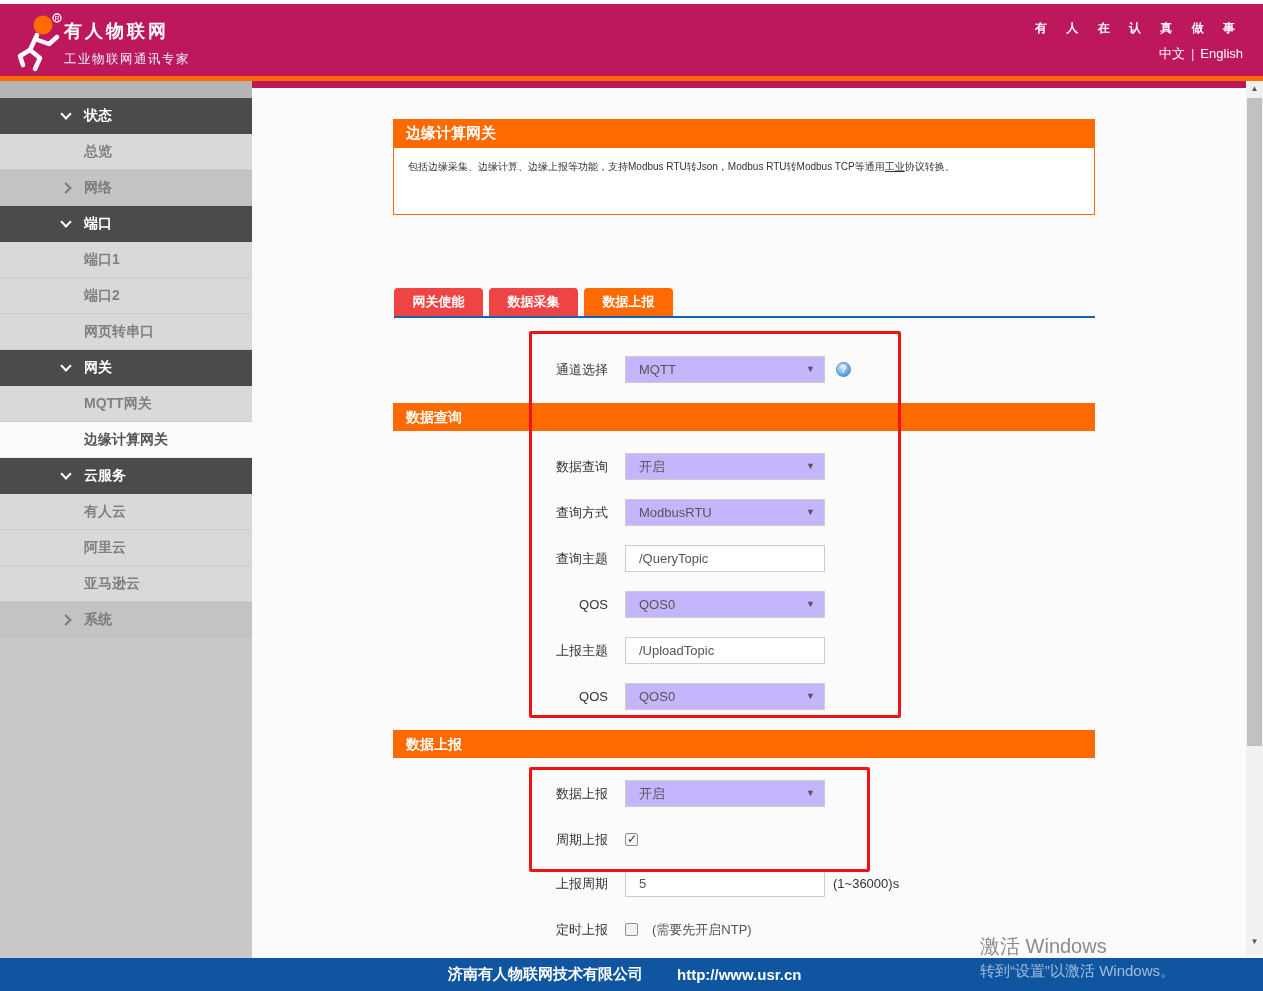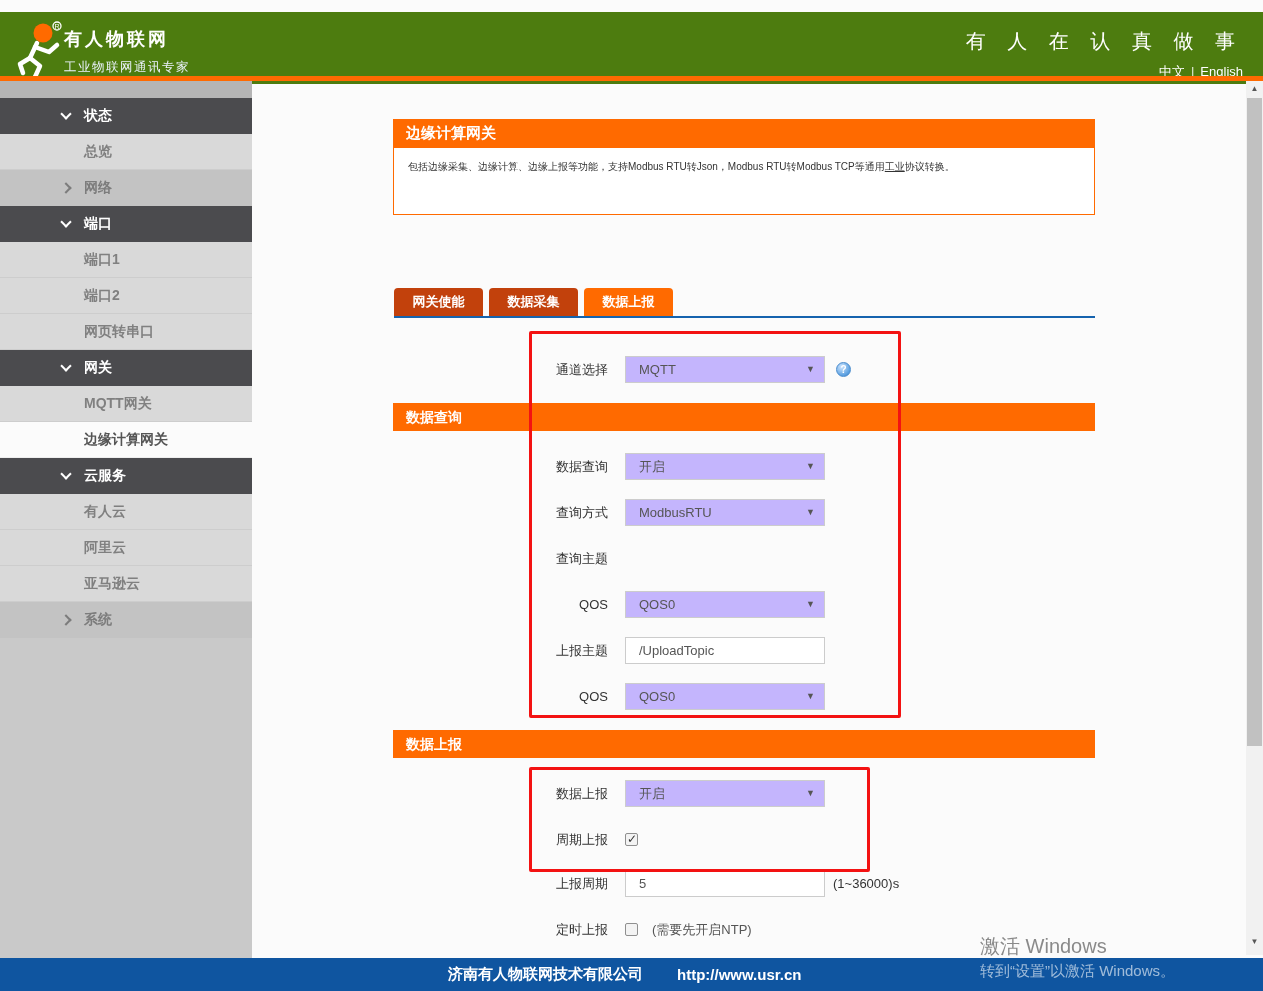--- a/index.html
+++ b/index.html
@@ -1,28 +1,28 @@
 <!DOCTYPE html>
 <html><head>
 <meta charset="utf-8">
 <style>
   * { margin:0; padding:0; box-sizing:border-box; }
   html,body { background:#e8e8e8; }
   body { font-family:"Liberation Sans","DejaVu Sans",sans-serif; }
   .page { position:relative; width:1263px; height:991px; background:#fbfbfb; overflow:hidden; margin:0 auto; }
 
   
-  .header { position:absolute; left:0; top:12px; width:1263px; height:72px; background:#4d7c0f; }
+  .header { position:absolute; left:0; top:4px; width:1263px; height:84px; background:#be185d; }
   .orange-line { position:absolute; left:0; top:76px; width:1263px; height:5px; background:#ff6a00; }
   .logo { position:absolute; left:12px; top:8px; }
   .brand { position:absolute; left:64px; top:15px; color:#fff; }
   .brand-title { font-size:18px; font-weight:bold; letter-spacing:3px; }
   .brand-sub { font-size:12.5px; letter-spacing:1.5px; margin-top:8px; color:#eaf2fb; }
   .header-right { position:absolute; right:20px; top:16px; text-align:right; color:#fff; }
-  .slogan { font-size:20px; font-weight:normal; letter-spacing:8px; }
+  .slogan { font-size:12px; font-weight:bold; letter-spacing:8px; }
   .langbar { margin-top:8px; font-size:13px; }
   .langbar span { cursor:pointer; }
   .lang-sep { margin:0 6px; opacity:.85; }
 
   
   .sidebar { position:absolute; left:0; top:81px; width:252px; height:877px; background:#c9c9c9; }
   .side-strip { height:17px; background:#b5b5b5; }
   .side-row { height:36px; display:flex; align-items:center; font-size:14px; cursor:pointer;font-weight:bold; }
   .side-group { background:#4b4b4e; color:#fff; padding-left:62px; }
   .side-mid { background:#c3c3c3; color:#7c7c7c; padding-left:62px; }
@@ -33,21 +33,21 @@
   .chev.right { transform:rotate(-45deg); }
 
   
   .content-banner { position:absolute; left:393px; width:702px; height:28px; background:#ff6a00; color:#fff; font-size:15px; font-weight:bold; line-height:28px; padding-left:13px; }
   .title-banner { top:119px; }
   .desc-box { position:absolute; left:393px; top:147px; width:702px; height:68px; background:#fff; border:1px solid #ff6a00; font-size:10px; color:#333; line-height:31px; padding:3px 14px; }
   .desc-box .ul { text-decoration:underline; }
   .config-bar { position:absolute; left:393px; top:238px; width:702px; height:30px; background:#58585a; color:#fff; font-size:14px; font-weight:bold; line-height:30px; padding-left:13px; }
 
   .tabs { position:absolute; left:394px; top:288px; display:flex; }
-  .tab { width:89px; height:28px; margin-right:6px; background:#c2410c; color:#fff; font-size:13px; font-weight:bold; text-align:center; line-height:28px; border-radius:4px 4px 0 0; cursor:pointer; }
+  .tab { width:89px; height:28px; margin-right:6px; background:#ef4444; color:#fff; font-size:13px; font-weight:bold; text-align:center; line-height:28px; border-radius:4px 4px 0 0; cursor:pointer; }
   .tab.active { background:#ff6a00; }
   .tab-underline { position:absolute; left:394px; top:316px; width:701px; height:2px; background:#1563ae; }
 
   .section-banner { position:absolute; left:393px; width:702px; height:28px; background:#ff6a00; color:#fff; font-size:14px; font-weight:bold; line-height:28px; padding-left:13px; }
 
   .frow { position:absolute; left:515px; display:flex; align-items:center; height:27px; }
   .flbl { width:93px; text-align:right; margin-right:17px; font-size:13px; color:#333; }
   .selbox { position:relative; width:200px; height:27px; background:#c4b5fd; border:1px solid #ccc; font-size:13px; color:#555; line-height:25px; padding-left:13px; cursor:pointer; }
   .selbox .arr { position:absolute; right:9px; top:0; font-size:9px; color:#555; line-height:25px; }
   .tinput { width:200px; height:27px; background:#fff; border:1px solid #ccc; font-size:13px; color:#555; padding-left:13px; font-family:"Liberation Sans","DejaVu Sans",sans-serif; }
@@ -188,20 +188,21 @@
     <div class="selbox"><span>开启</span><span class="arr">▼</span></div>
   </div>
 
   <div class="frow" style="top:499px;">
     <div class="flbl">查询方式</div>
     <div class="selbox"><span>ModbusRTU</span><span class="arr">▼</span></div>
   </div>
 
   <div class="frow" style="top:545px;">
     <div class="flbl">查询主题</div>
+    <input class="tinput" value="/QueryTopic" style="">
   </div>
 
   <div class="frow" style="top:591px;">
     <div class="flbl">QOS</div>
     <div class="selbox"><span>QOS0</span><span class="arr">▼</span></div>
   </div>
 
   <div class="frow" style="top:637px;">
     <div class="flbl">上报主题</div>
     <input class="tinput" value="/UploadTopic" style="">

